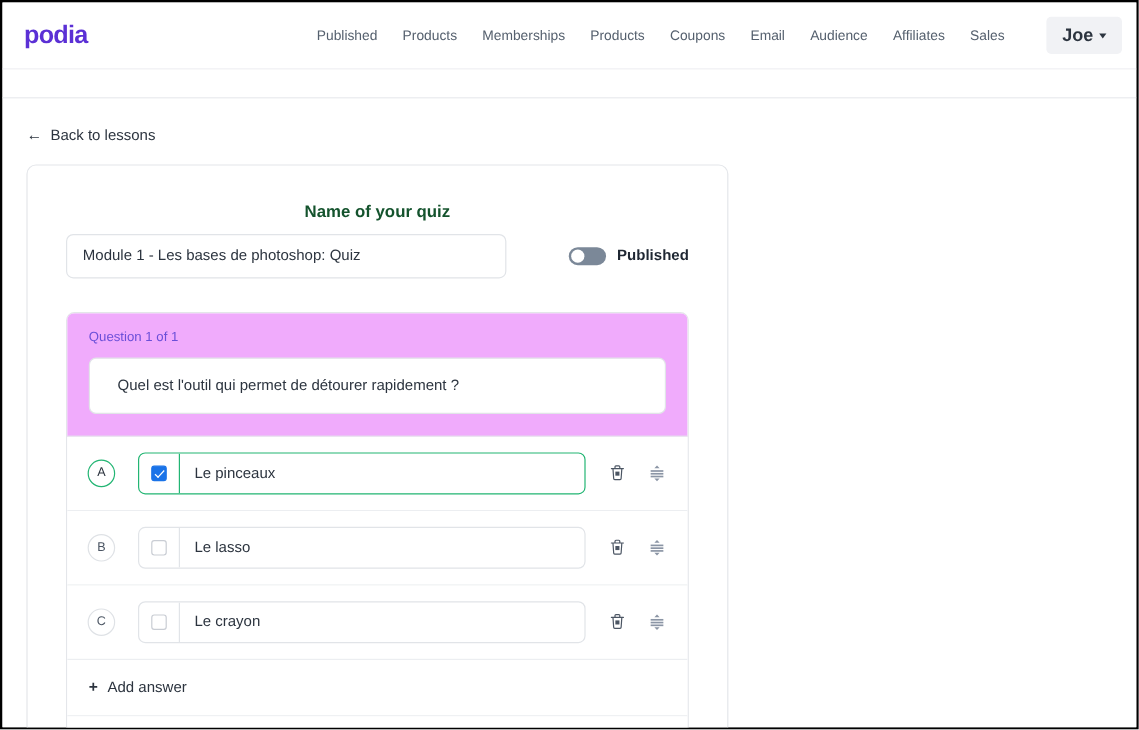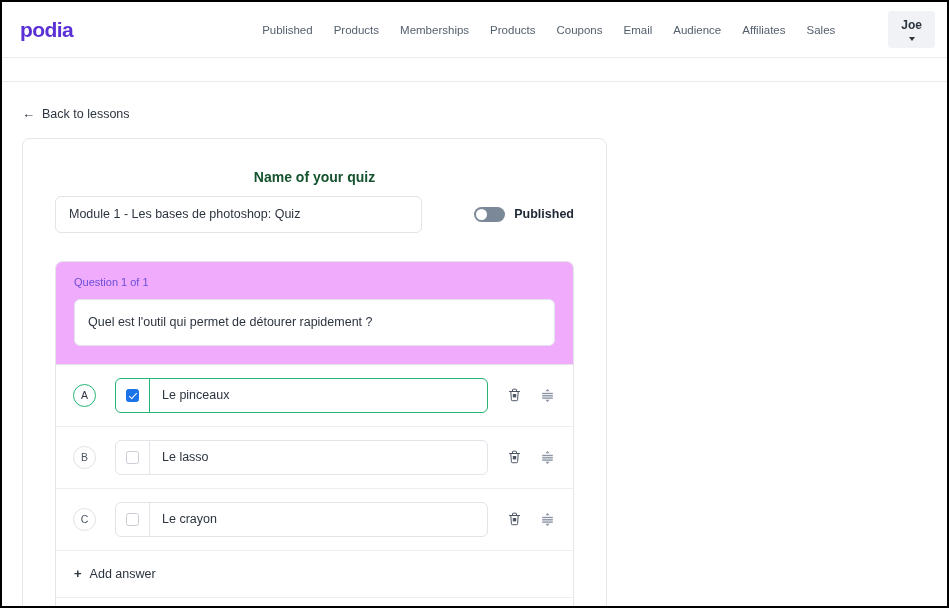--- a/index.html
+++ b/index.html
@@ -56,32 +56,31 @@
 
   .nav-link {
     font-size: 11.5px;
     color: #55606e;
     text-decoration: none;
     white-space: nowrap;
     cursor: pointer;
   }
 
   .user-menu {
-    margin-left: 32px;
+    margin-left: 14px;
     background: #f1f2f5;
     border-radius: 4px;
     padding: 7px 13px;
-    font-size: 12px;
+    font-size: 15px;
     color: #2c343f;
     font-weight: 600;
     display: flex;
     align-items: center;
     gap: 5px;
     cursor: pointer;
-    flex-direction: column;
   }
   .caret {
     width: 0; height: 0;
     border-left: 3.5px solid transparent;
     border-right: 3.5px solid transparent;
     border-top: 4px solid #2c343f;
     display: inline-block;
   }
 
   
@@ -218,21 +217,21 @@
   .question-count {
     font-size: 11px;
     color: #6b4fd8;
     margin-bottom: 11px;
   }
   .question-input {
     width: 100%;
     height: 47px;
     border: 1px solid #e1e4e8;
     border-radius: 6px;
-    padding: 0 13px;
+    padding: 0 23px;
     font-family: "Liberation Sans", sans-serif;
     font-size: 12.5px;
     color: #2c343f;
     background: #ffffff;
     outline: none;
   }
 
   
   .answer-row {
     display: flex;

